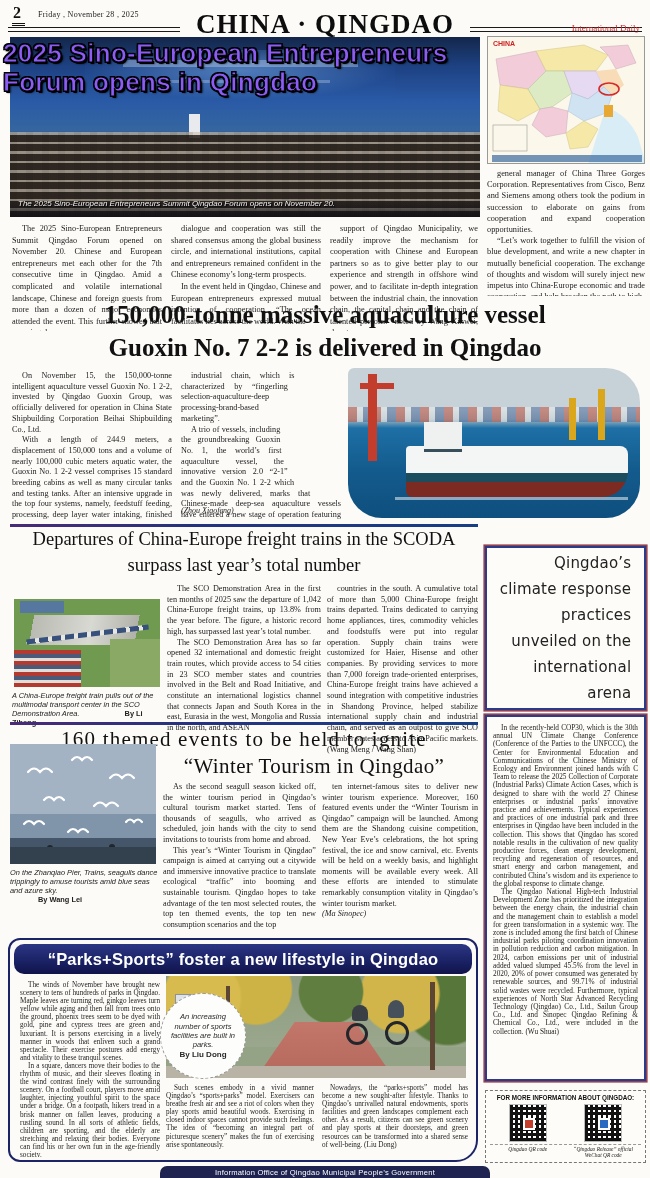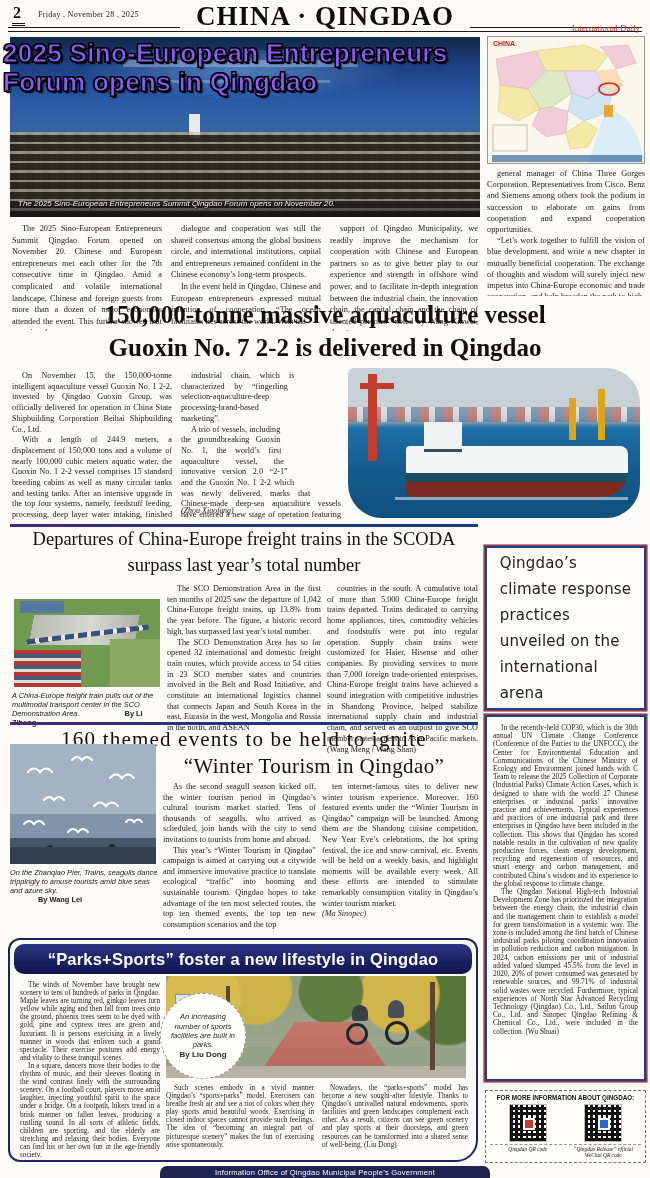--- a/index.html
+++ b/index.html
@@ -6,21 +6,21 @@
   html,body { background:#e8e6e0; }
   body { font-family:"Liberation Serif", serif; }
   .page { position:relative; width:650px; height:1178px; background:#fcfbf8; margin:0 auto; overflow:hidden; }
   .abs { position:absolute; }
 
   
   .hdr-pageno { left:12px; top:4px; font:bold 16px/18px "Liberation Serif",serif; color:#111; border-bottom:3px double #111; padding:0 4px 1px 1px; }
   .hdr-date { left:38px; top:10px; font:8px/10px "Liberation Serif",serif; color:#222; letter-spacing:.3px; }
   .hdr-rule { left:8px; top:27px; width:634px; height:5px; border-top:1.6px solid #1a1a1a; border-bottom:1px solid #1a1a1a; }
   .hdr-mast { left:0; top:1px; width:650px; text-align:center; }
-  .hdr-mast span { display:inline-block; background:#fcfbf8; padding:0 16px; font:bold 27px/30px "Liberation Serif",serif; letter-spacing:1px; color:#0d0d0d; }
+  .hdr-mast span { display:inline-block; background:#fcfbf8; padding:8px 16px; font:bold 27px/30px "Liberation Serif",serif; letter-spacing:1px; color:#0d0d0d; }
   .hdr-edition { right:10px; top:23px; font:9px/11px "Liberation Serif",serif; color:#d42a2a; }
 
   
   .col { font-size:8.3px; line-height:11.6px; text-align:justify; color:#1c1c1c; overflow:hidden; }
   .col p { text-indent:10px; }
   .byline-block { display:block; font-style:italic; }
   .serif-head { font-family:"Liberation Serif",serif; color:#111; text-align:center; }
 
   
   .a1photo { left:10px; top:37px; width:470px; height:180px; overflow:hidden;
@@ -131,21 +131,21 @@
   .a5wheel2 { position:absolute; left:73%; top:44%; width:24px; height:24px; border:3px solid #23262b; border-radius:50%; }
   .circle2 { left:160px; top:993px; width:86px; height:86px; font-size:7.6px; line-height:9.2px; }
   .a5c2 { left:166px; top:1084px; width:148px; height:74px; }
   .a5c3 { left:322px; top:1084px; width:146px; height:74px; }
 
   .footerbar { left:160px; top:1166px; width:330px; height:14px; background:#1e2350; border-radius:7px 7px 0 0;
     color:#fff; font:7.6px/13px "Liberation Sans",sans-serif; text-align:center; letter-spacing:.2px; }
 
   
   .clhead { left:485px; top:546px; width:161px; height:164px; border:2px solid #2c3a8a; box-shadow:0 0 0 1.6px #93404e;
-    background:#fdfcf8; display:flex; align-items:center; justify-content:center; text-align:left;
+    background:#fdfcf8; display:flex; align-items:center; justify-content:center; text-align:right;
     font:15px/26px "DejaVu Sans",sans-serif; color:#222; white-space:pre-line; letter-spacing:.2px; }
   .clbody { left:485px; top:715px; width:161px; height:366px; border:2px solid #2c3a8a; box-shadow:0 0 0 1.6px #93404e;
     background:#fdfcf8; padding:7px 6px; font-size:7.3px; line-height:8.2px; text-align:justify; color:#1c1c1c; overflow:hidden; }
   .clbody p { text-indent:8px; }
 
   
   .qrbox { left:485px; top:1090px; width:161px; height:73px; border:1.2px dashed #777; background:#fdfcf8; padding:3px 4px; }
   .qrtitle { text-align:center; font:bold 6.3px/8px "Liberation Sans",sans-serif; color:#111; }
   .qrrow { display:flex; justify-content:space-around; margin-top:2px; }
   .qr { width:38px; height:38px; background-color:#fff; border:1px solid #bbb; position:relative;

